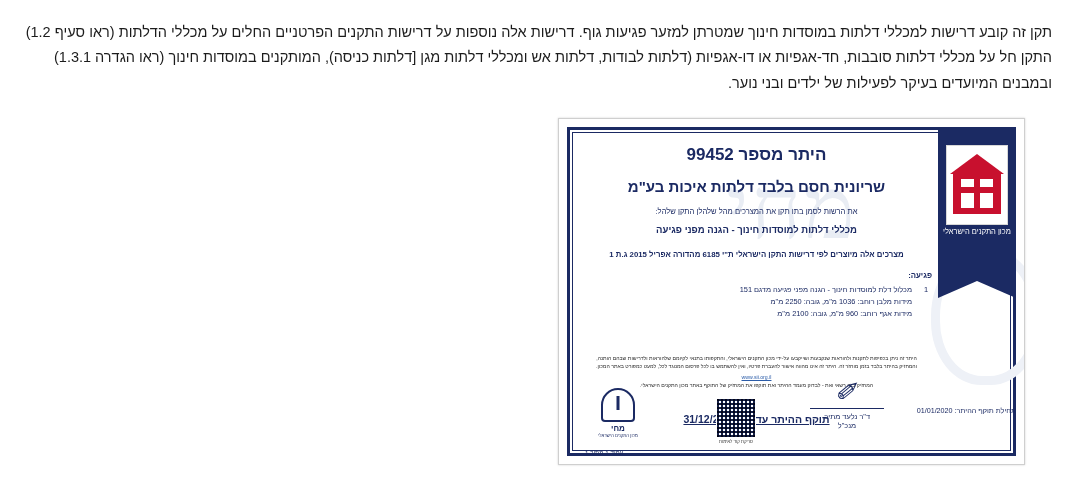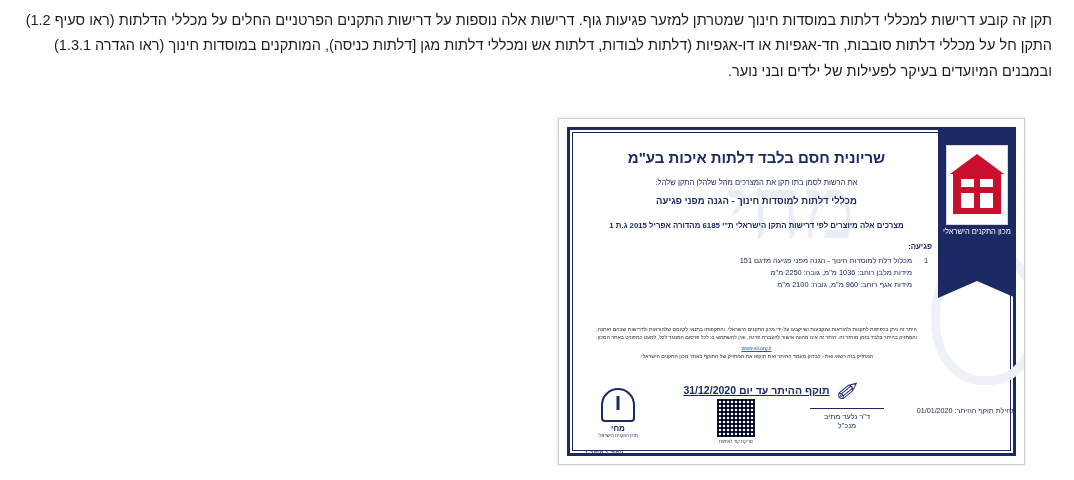--- a/index.html
+++ b/index.html
@@ -13,21 +13,21 @@
     font-family: "Liberation Sans", sans-serif;
     color: #1a1a1a;
     position: relative;
     overflow: hidden;
   }
 
   
   .doc-text {
     direction: rtl;
     text-align: right;
-    padding: 8px 22px 0 22px;
+    padding: 20px 22px 0 22px;
     font-size: 14.5px;
     line-height: 1.75;
     color: #1c1c1c;
   }
   .doc-text p { margin: 0; }
 
   
   .cert-wrap {
     position: absolute;
     left: 560px;
@@ -327,20 +327,21 @@
           <div class="body"></div>
           <div class="cut"></div>
           <div class="bar"></div>
           <div class="stem"></div>
         </div>
       </div>
       <div class="banner-caption">מכון התקנים הישראלי</div>
     </div>
 
     <div class="cert-body">
+      <div class="c-title">היתר מספר 99452</div>
       <div class="c-company">שריונית חסם בלבד דלתות איכות בע"מ</div>
       <div class="c-grant">את הרשות לסמן בתו תקן את המצרכים מהל שלהלן התקן שלהל:</div>
       <div class="c-product">מכללי דלתות למוסדות חינוך - הגנה מפני פגיעה</div>
       <div class="c-standard">מצרכים אלה מיוצרים לפי דרישות התקן הישראלי ת"י 6185 מהדורה אפריל 2015 ג.ת 1</div>
 
       <div class="c-details-head">פגיעה:</div>
       <div class="c-details">
         <div class="row">
           <div class="num">1</div>
           <div class="lines">

